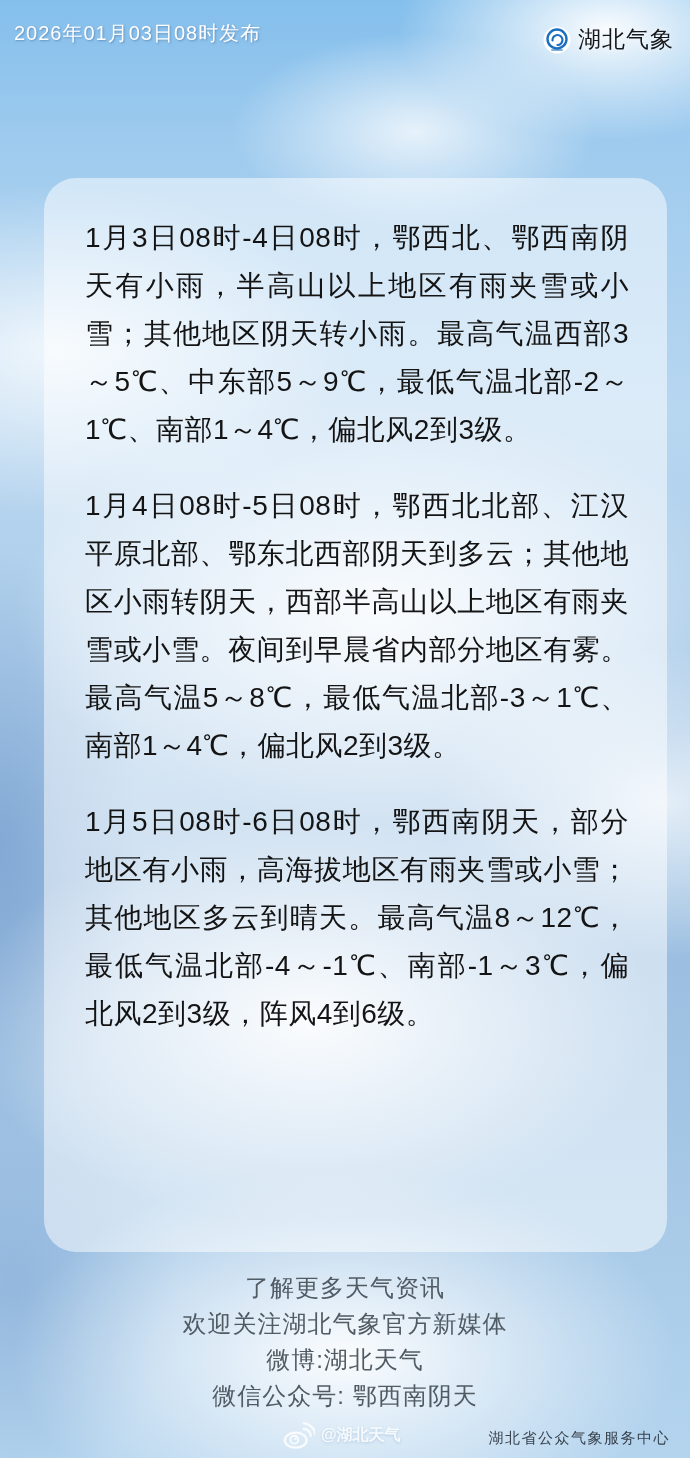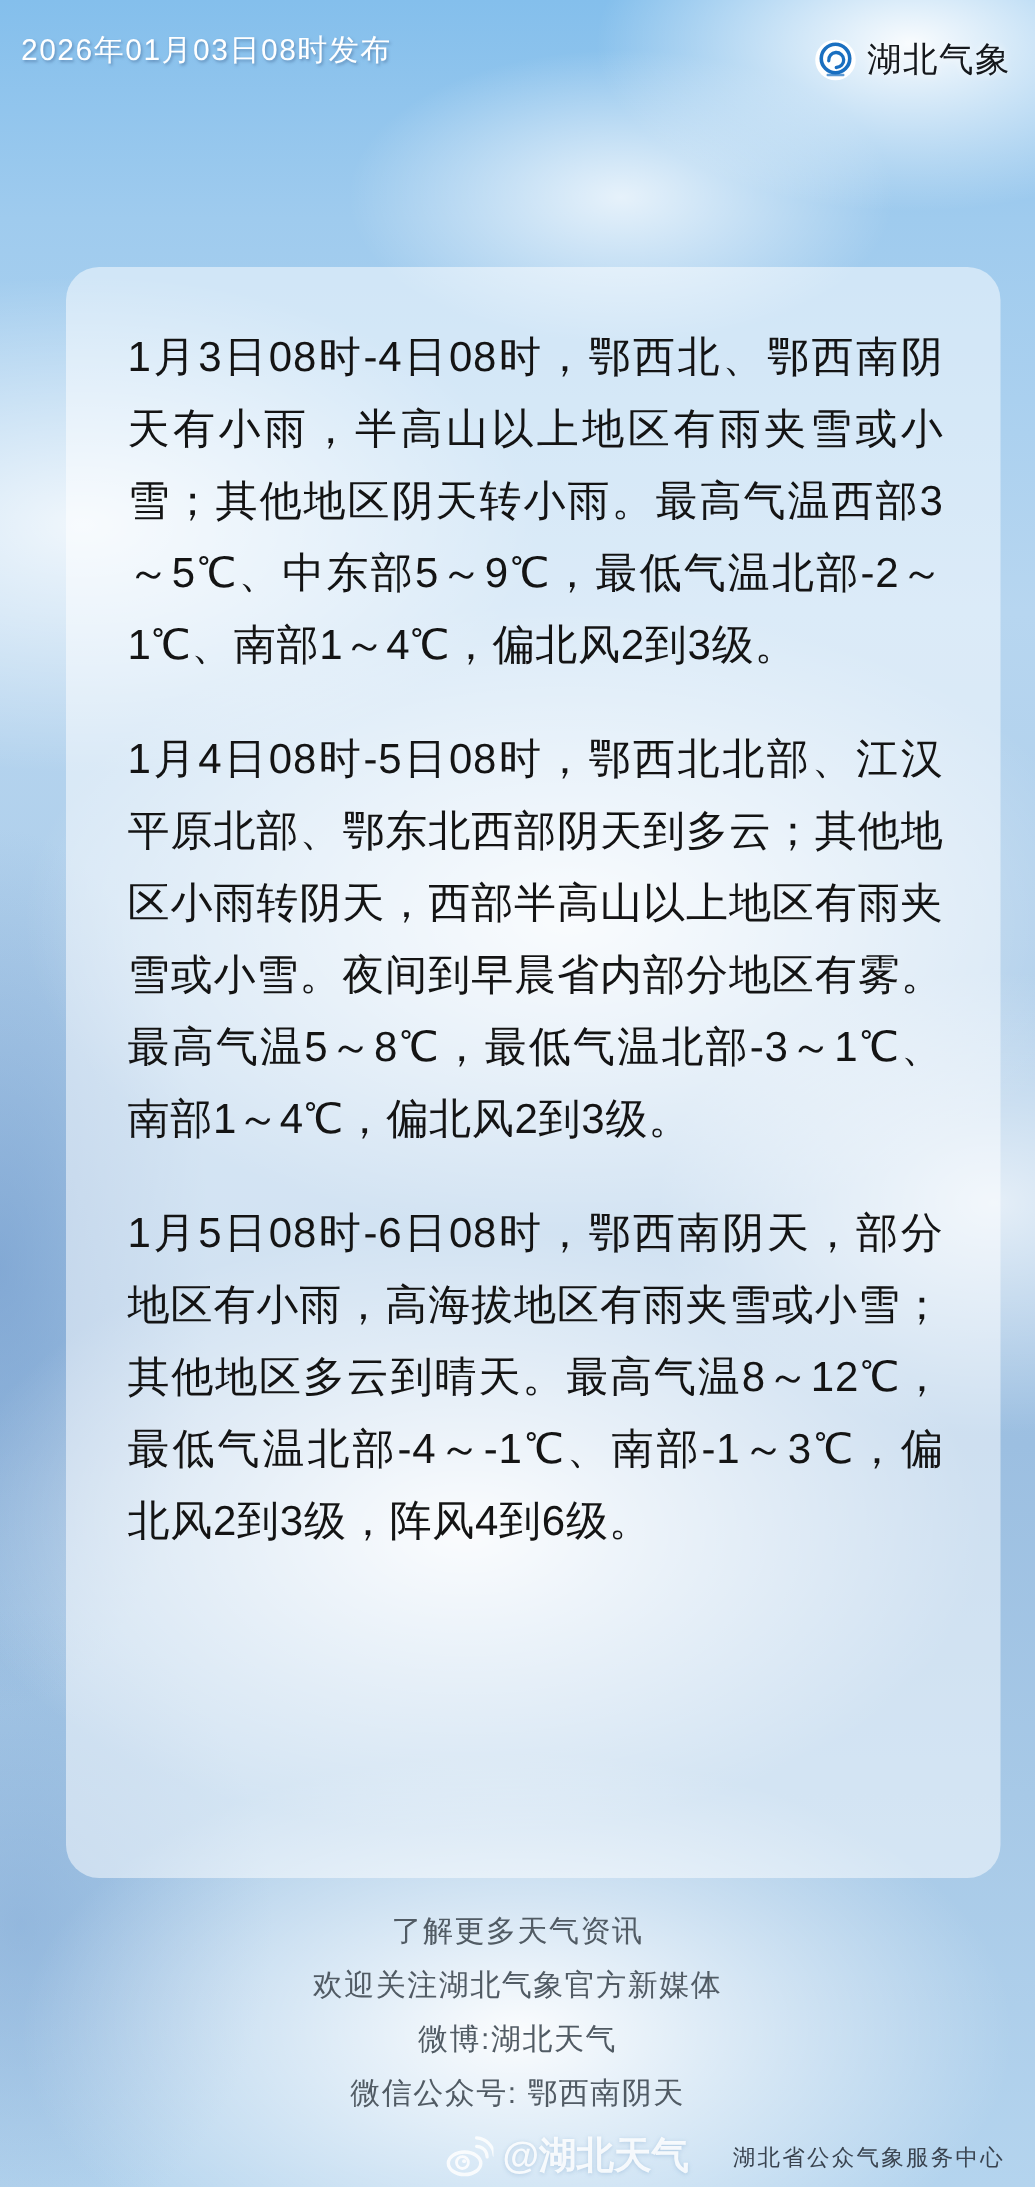--- a/index.html
+++ b/index.html
@@ -49,44 +49,44 @@
     letter-spacing:5px;
     text-shadow:3px 3px 0 rgba(122,168,214,0.95), 5px 6px 8px rgba(122,168,214,0.45);
   }
   
   .card{
     position:absolute;left:44px;top:178px;
     width:623px;height:1074px;
     box-sizing:border-box;
     padding:36px 38px 0 41px;
     background:rgba(255,255,255,0.5);
-    border-radius:22px;
+    border-radius:32px;
   }
   .card p{
     margin:0 0 28px 0;
     font-size:28px;line-height:48px;
     color:#141414;
     text-align:justify;
     letter-spacing:0.5px;
   }
   
   .footer{
     position:absolute;left:0;top:1270px;width:100%;
     text-align:center;
   }
   .footer div{
-    font-size:20px;line-height:36px;
+    font-size:24px;line-height:36px;
     color:#515b64;letter-spacing:1px;text-align:center;
   }
   
   .watermark{
-    position:absolute;left:297px;top:1420px;
+    position:absolute;left:283px;top:1420px;
     display:flex;align-items:center;gap:6px;
     color:rgba(255,255,255,0.85);
-    font-size:25px;font-weight:bold;
+    font-size:16px;font-weight:bold;
     text-shadow:0 1px 3px rgba(120,160,200,0.4);
   }
   .weibo-icon{width:32px;height:30px;display:inline-block;opacity:0.85;}
   .service{
     position:absolute;right:20px;top:1429px;
     font-size:15px;color:#39434f;letter-spacing:1.5px;
   }
 </style>
 </head>
 <body>

